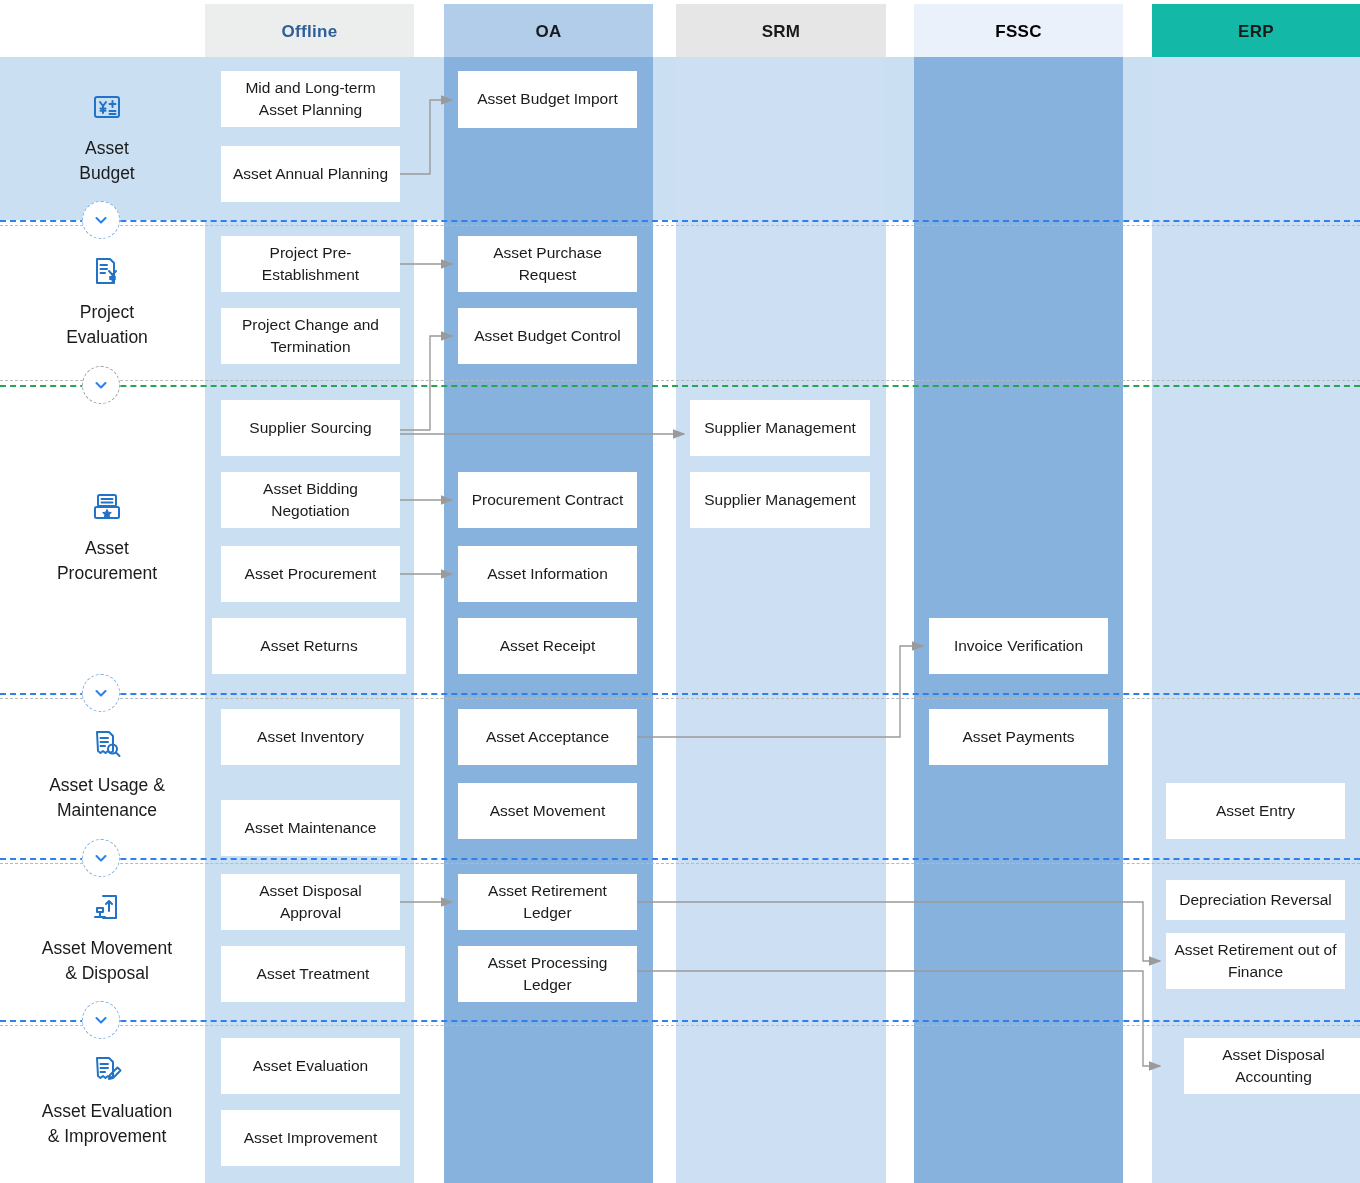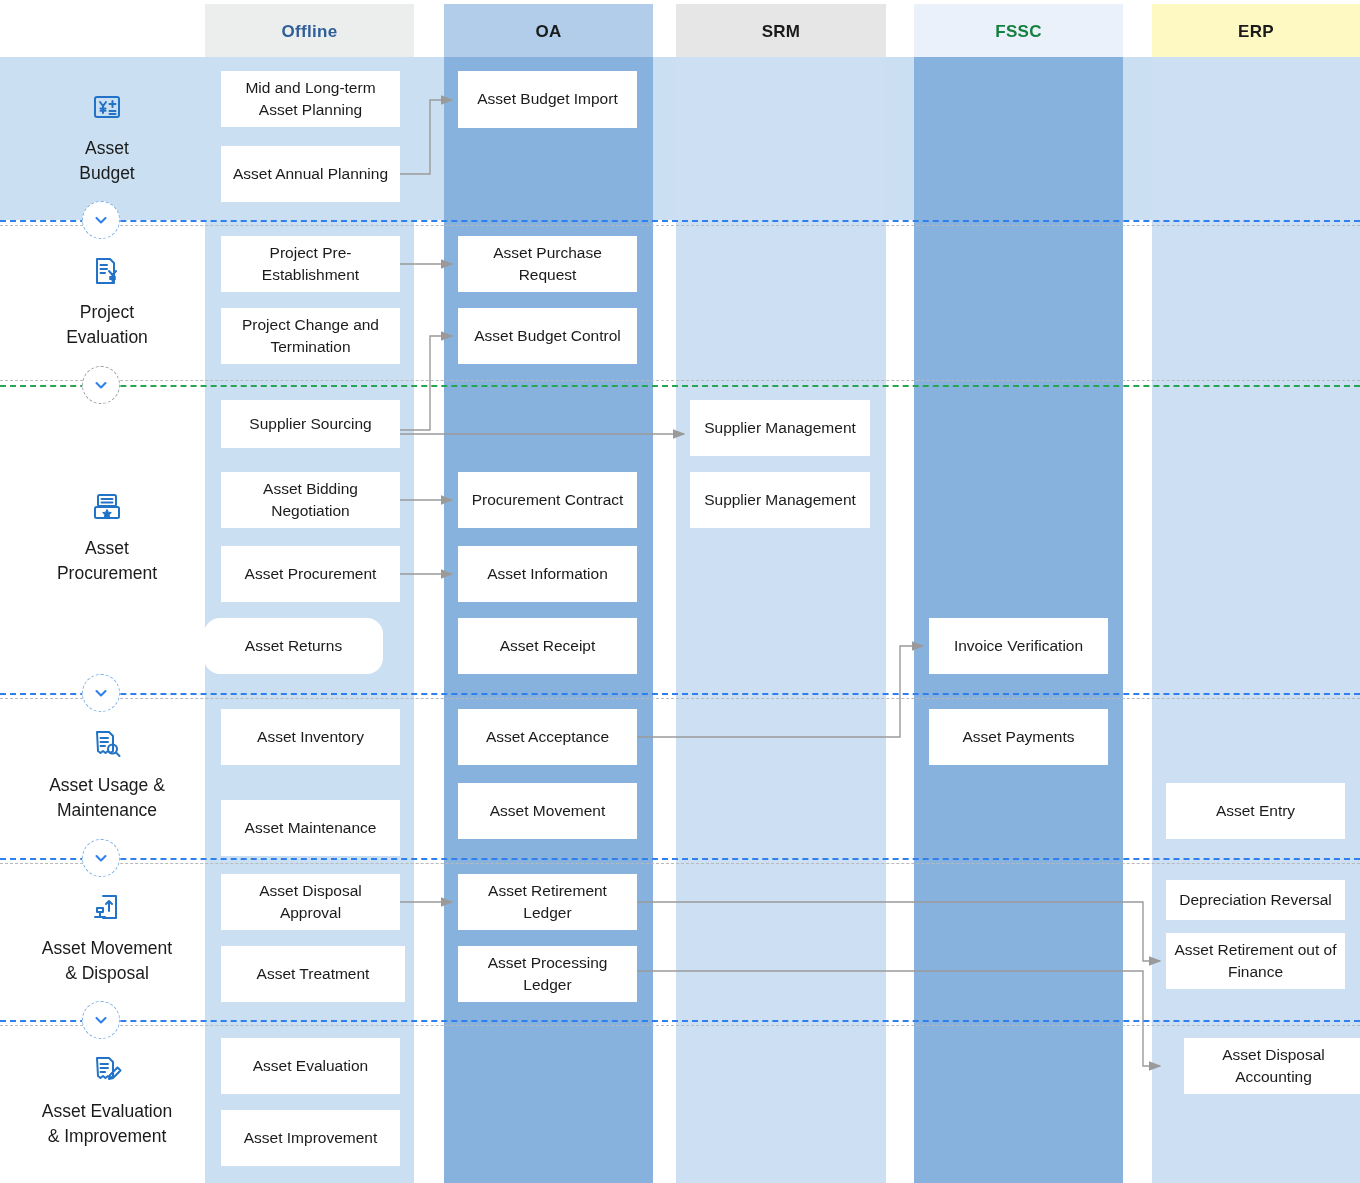--- a/index.html
+++ b/index.html
@@ -65,23 +65,23 @@
 <div id="root">
 
   <div id="cols">
       <div class="col-band" style="left: 205px; width: 209px; background: rgb(202, 223, 241);"></div>
       <div class="col-head" style="left: 205px; width: 209px; background: rgb(236, 237, 237); color: rgb(47, 95, 152);">Offline</div>
       <div class="col-band" style="left: 444px; width: 209px; background: rgb(136, 178, 222);"></div>
       <div class="col-head" style="left: 444px; width: 209px; background: rgb(177, 205, 234); color: rgb(26, 26, 26);">OA</div>
       <div class="col-band" style="left: 676px; width: 210px; background: rgb(205, 223, 242);"></div>
       <div class="col-head" style="left: 676px; width: 210px; background: rgb(230, 230, 230); color: rgb(26, 26, 26);">SRM</div>
       <div class="col-band" style="left: 914px; width: 209px; background: rgb(136, 178, 222);"></div>
-      <div class="col-head" style="left: 914px; width: 209px; background: rgb(235, 241, 250); color: #15803d;">FSSC</div>
+      <div class="col-head" style="left: 914px; width: 209px; background: rgb(235, 241, 250); color: #000000;">FSSC</div>
       <div class="col-band" style="left: 1152px; width: 208px; background: rgb(205, 223, 242);"></div>
-      <div class="col-head" style="left: 1152px; width: 208px; background: #fef9c3; color: rgb(26, 26, 26);">ERP</div>
+      <div class="col-head" style="left: 1152px; width: 208px; background: #14b8a6; color: rgb(26, 26, 26);">ERP</div>
     </div>
 
   <div id="rowbands">
       <div class="row-band" style="top: 57px; height: 163px; background: rgb(202, 223, 241);"></div>
       <div class="col-band" style="left: 205px; width: 209px; top: 57px; height: 163px; bottom: auto; background: rgb(202, 223, 241);"></div>
       <div class="col-band" style="left: 444px; width: 209px; top: 57px; height: 163px; bottom: auto; background: rgb(136, 178, 222);"></div>
       <div class="col-band" style="left: 676px; width: 210px; top: 57px; height: 163px; bottom: auto; background: rgb(205, 223, 242);"></div>
       <div class="col-band" style="left: 914px; width: 209px; top: 57px; height: 163px; bottom: auto; background: rgb(136, 178, 222);"></div>
       <div class="col-band" style="left: 1152px; width: 208px; top: 57px; height: 163px; bottom: auto; background: rgb(205, 223, 242);"></div>
     </div>
@@ -172,30 +172,30 @@
       </div>
       <div class="pbox" style="left: 221px; top: 308px; width: 179px; height: 56px;">
         <span>Project Change and Termination</span>
       </div>
       <div class="pbox" style="left: 458px; top: 236px; width: 179px; height: 56px;">
         <span>Asset Purchase Request</span>
       </div>
       <div class="pbox" style="left: 458px; top: 308px; width: 179px; height: 56px;">
         <span>Asset Budget Control</span>
       </div>
-      <div class="pbox" style="left: 221px; top: 400px; width: 179px; height: 48px;">
+      <div class="pbox" style="left: 221px; top: 400px; width: 179px; height: 56px;">
         <span>Supplier Sourcing</span>
       </div>
       <div class="pbox" style="left: 221px; top: 472px; width: 179px; height: 56px;">
         <span>Asset Bidding Negotiation</span>
       </div>
       <div class="pbox" style="left: 221px; top: 546px; width: 179px; height: 56px;">
         <span>Asset Procurement</span>
       </div>
-      <div class="pbox" style="left: 204px; top: 618px; width: 179px; height: 56px; border-radius: 16px;">
+      <div class="pbox" style="left: 212px; top: 618px; width: 194px; height: 56px;">
         <span>Asset Returns</span>
       </div>
       <div class="pbox" style="left: 458px; top: 472px; width: 179px; height: 56px;">
         <span>Procurement Contract</span>
       </div>
       <div class="pbox" style="left: 458px; top: 546px; width: 179px; height: 56px;">
         <span>Asset Information</span>
       </div>
       <div class="pbox" style="left: 458px; top: 618px; width: 179px; height: 56px;">
         <span>Asset Receipt</span>

